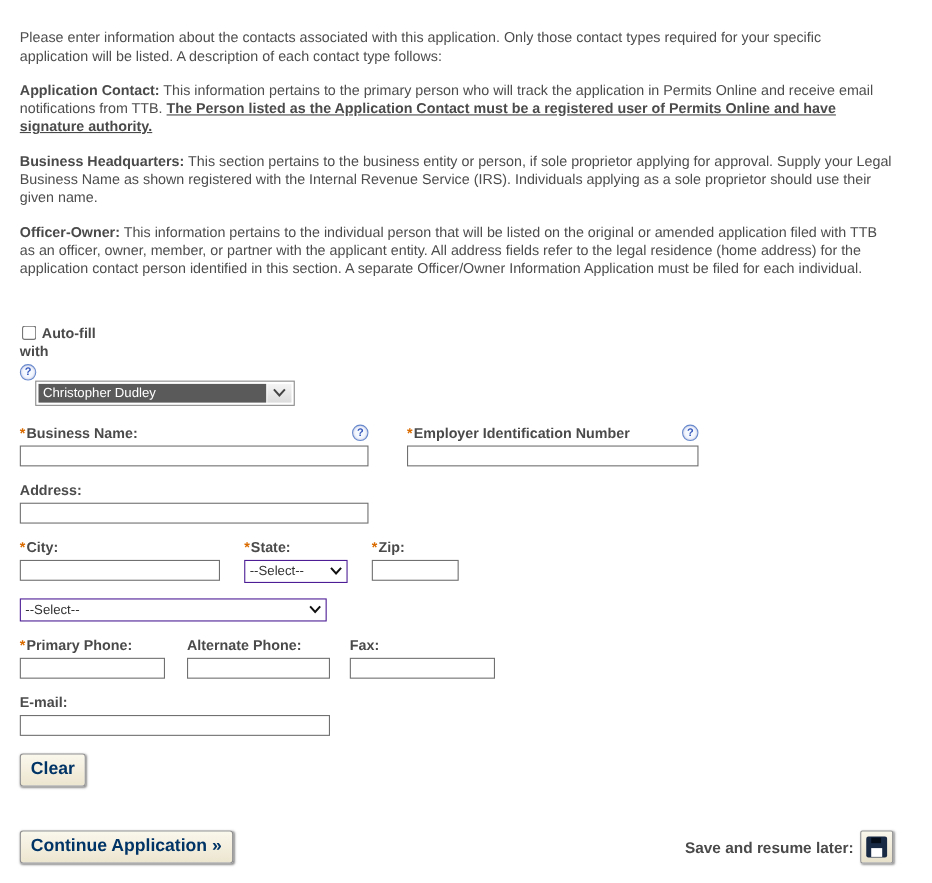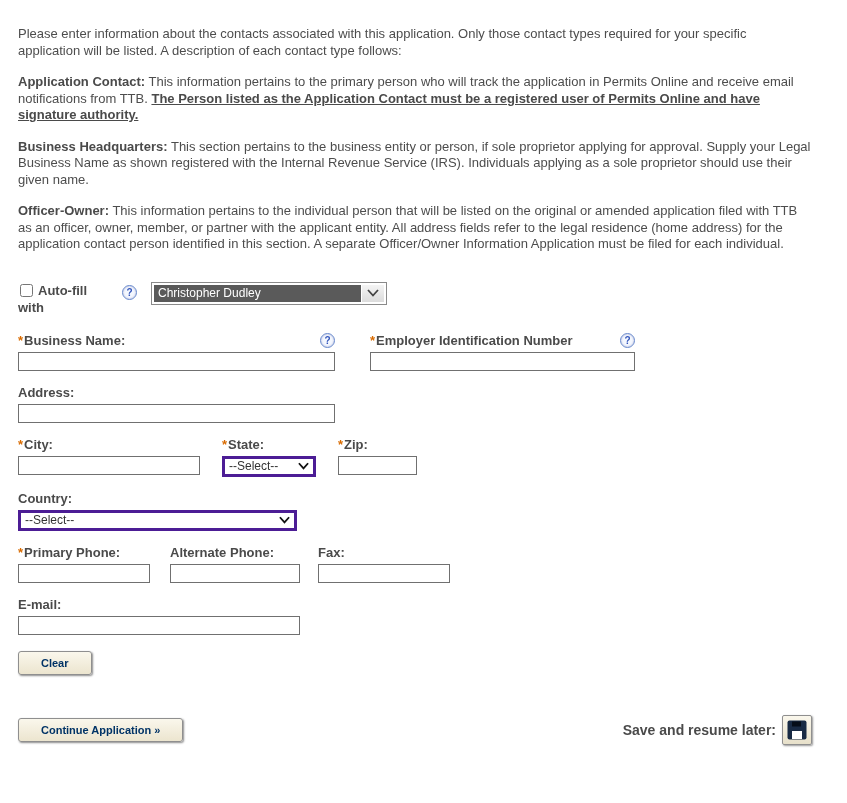--- a/index.html
+++ b/index.html
@@ -31,21 +31,21 @@
   .help {
     display: inline-flex; align-items: center; justify-content: center;
     width: 15px; height: 15px; border-radius: 50%;
     border: 1px solid #6688cc;
     background: #f4f8ff;
     color: #3355bb; font-size: 10px; font-weight: bold;
     box-shadow: inset 0 0 2px #aac; cursor: pointer; flex: 0 0 auto;
   }
 
   
-  .autofill-row { margin-top: 29px; display: flex; align-items: flex-start; }
+  .autofill-row { margin-top: 41px; display: flex; align-items: flex-start; flex-direction: column; }
   .autofill-label-block { width: 104px; font-weight: bold; color: #4a4a4a; line-height: 17px; }
   .autofill-line1 { display: flex; align-items: center; gap: 5px; }
   .autofill-line1 input { width: 13px; height: 13px; margin-left: 2px; }
   .autofill-row .help { margin-top: 3px; }
   .autofill-select {
     margin-left: 14px; width: 236px; height: 23px;
     border: 1px solid #8a8a8a; background: #ffffff; padding: 2px;
     display: flex; cursor: pointer;
   }
   .autofill-select .sel-text {
@@ -67,36 +67,36 @@
     font-weight: bold; color: #4a4a4a; line-height: 15px; margin-bottom: 4px;
     display: flex; align-items: center; white-space: nowrap;
   }
   .req { color: #d96b00; font-weight: bold; margin-right: 1px; }
   .flabel .help { margin-left: auto; }
   input.tbox {
     height: 19px; border: 1px solid #707070; background: #fff;
     font-family: "Liberation Sans", sans-serif; font-size: 12px; padding: 0 3px;
   }
   .selectbox {
-    height: 21px; border: 3px solid #4c1d95; background: #fff;
+    height: 21px; border: 1px solid #4c1d95; background: #fff;
     display: flex; align-items: center; cursor: pointer;
   }
   .selectbox .sel-text { flex: 1; font-size: 12px; color: #333; padding-left: 4px; white-space: nowrap; overflow: hidden; }
   .selectbox .sel-arrow { width: 20px; display: flex; align-items: center; justify-content: center; }
 
   .mt { margin-top: 14px; }
 
   
   .btn {
     display: inline-block;
     background: linear-gradient(#faf7ec, #ece5cf);
     border: 1px solid #8f8f8f; border-radius: 3px;
     box-shadow: 1px 1px 2px rgba(0,0,0,0.45);
-    color: #003366; font-weight: bold; font-size: 11px;
-    padding: 5px 22px; cursor: pointer;
+    color: #003366; font-weight: bold; font-size: 16px;
+    padding: 5px 9px; cursor: pointer;
     font-family: "Liberation Sans", sans-serif;
   }
 
   .bottom-bar {
     margin-top: 40px; display: flex; align-items: center; justify-content: space-between;
   }
   .save-group { display: flex; align-items: center; gap: 6px; }
   .save-label { font-weight: bold; color: #4a4a4a; font-size: 14px; }
   .icon-btn {
     width: 30px; height: 30px; display: flex; align-items: center; justify-content: center;
@@ -207,23 +207,20 @@
           <div class="flabel">
             <span class="req">*</span>
             <span>Zip:</span>
           </div>
           <input class="tbox" type="text" value="" style="">
         </div>
       </div>
 
       <div class="form-row mt">
         <div class="fgroup" style="width:279px;">
-          <div class="flabel">
-            <span>Country:</span>
-          </div>
           <div class="selectbox">
             <span class="sel-text">--Select--</span>
             <span class="sel-arrow">
               <svg width="11" height="8" viewBox="0 0 12 8">
                   <path d="M1 1 L6 6.5 L11 1" stroke="#111" stroke-width="2" fill="none"></path>
                 </svg>
             </span>
           </div>
         </div>
       </div>

